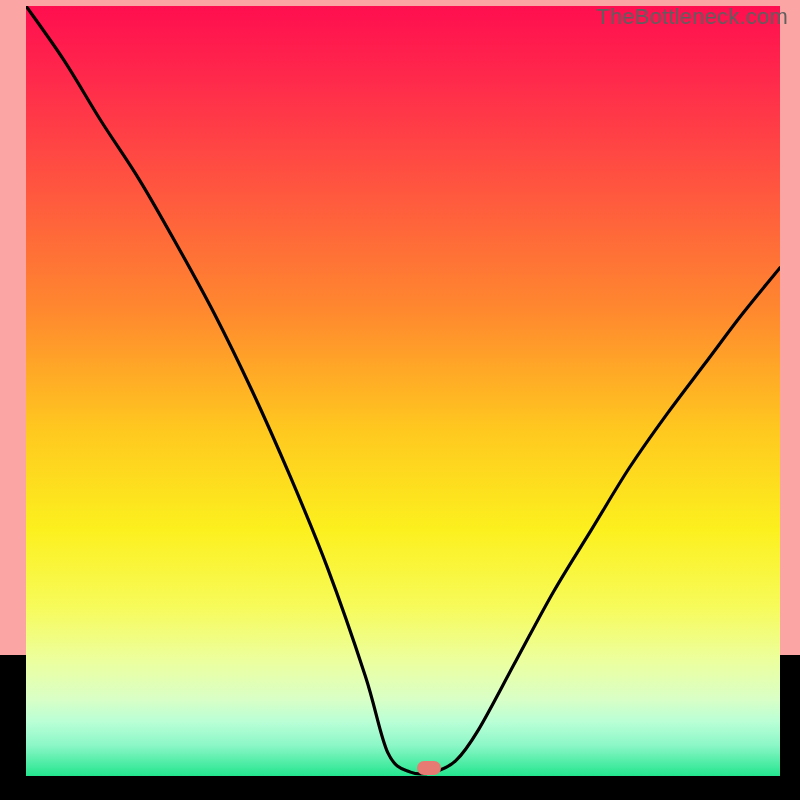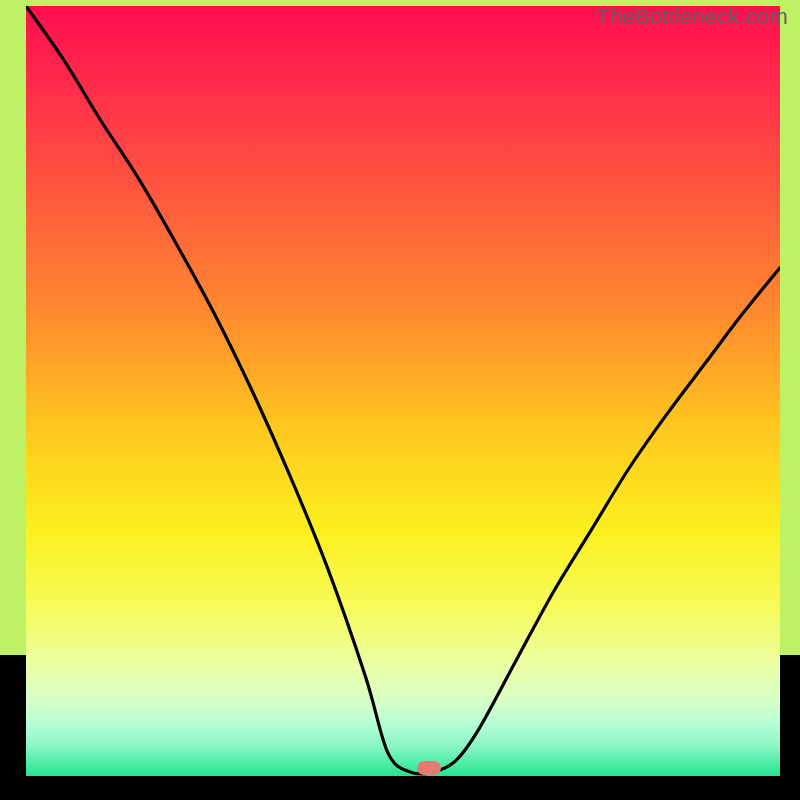--- a/index.html
+++ b/index.html
@@ -8,21 +8,21 @@
     width: 800px;
     height: 800px;
     background: #000;
     overflow: hidden;
     font-family: Arial, Helvetica, sans-serif;
   }
   .stage {
     position: relative;
     width: 800px;
     height: 655px;
-    background: #bef264;
+    background: #fca5a5;
     text-align: center;
   }
   .plot {
     position: absolute;
     left: 26px;
     top: 6px;
     width: 754px;
     height: 770px;
     background: linear-gradient(
       to bottom,

